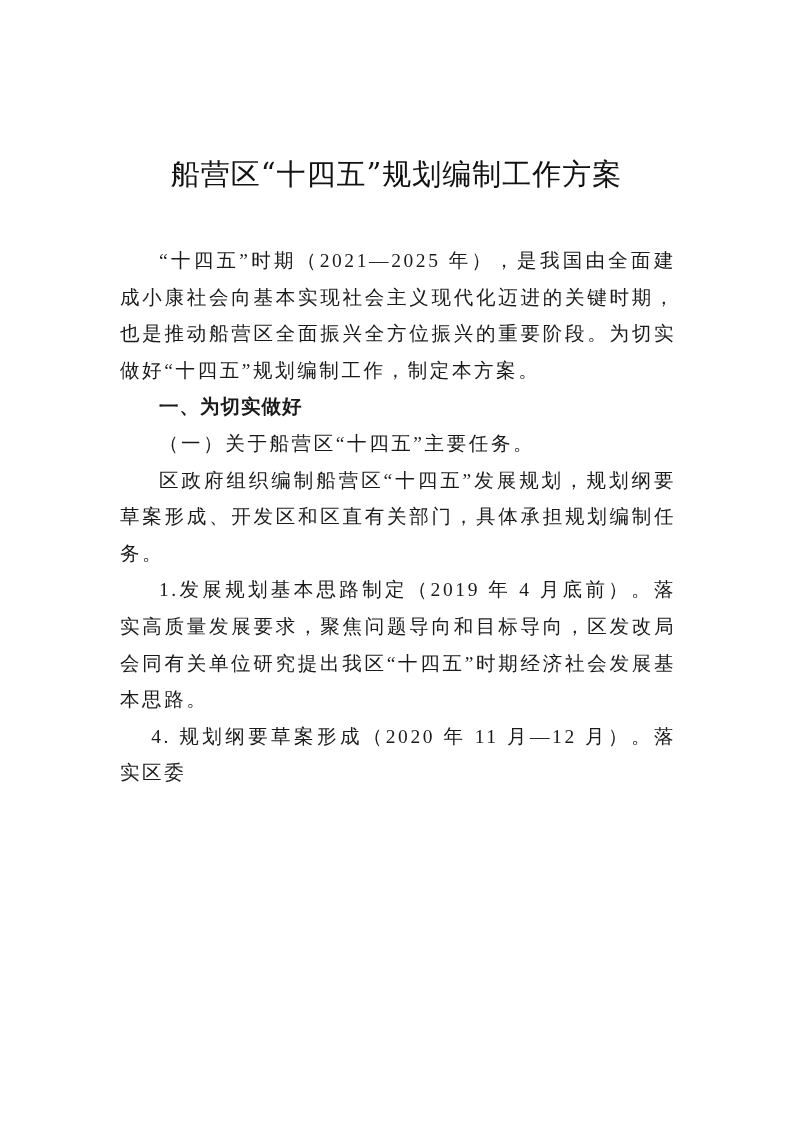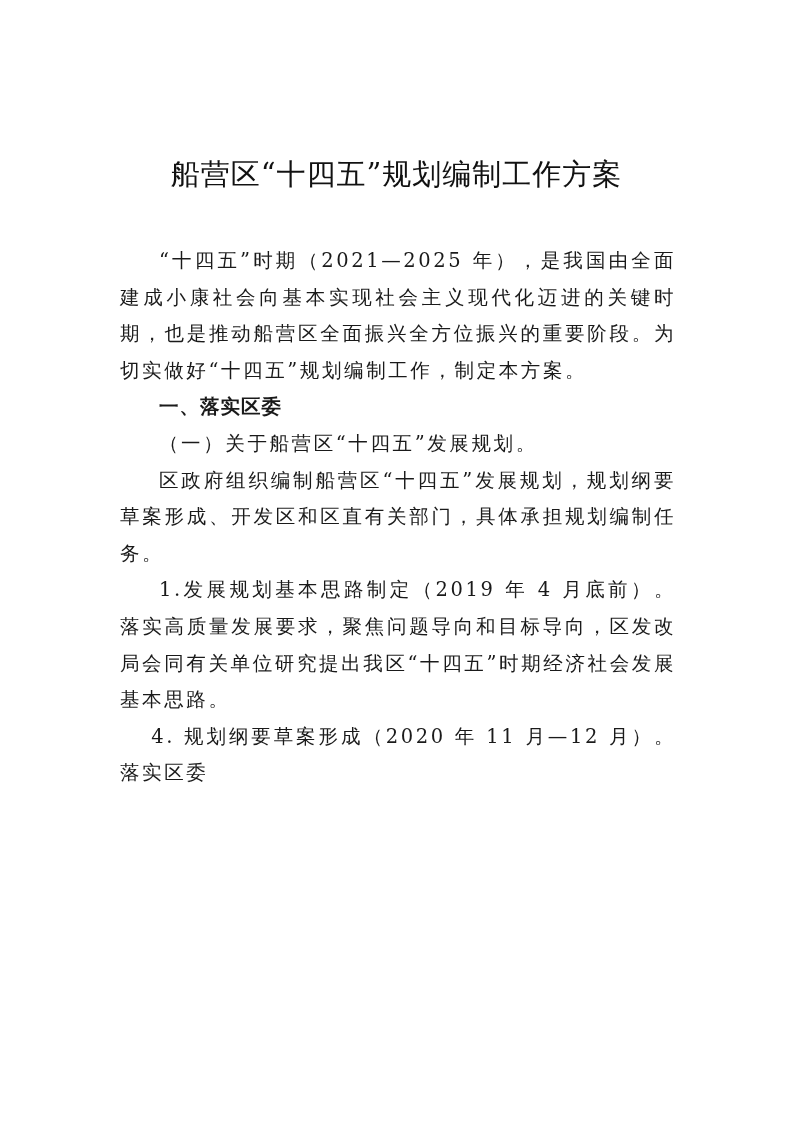--- a/index.html
+++ b/index.html
@@ -8,31 +8,31 @@
   .title {
     position: absolute; left: 0; top: 138px; width: 793px; text-align: center;
     font-family: "DejaVu Serif", "Liberation Serif", serif; font-size: 29px; letter-spacing: 1px;
     color: #111; line-height: 44px;
   }
   .body {
     position: absolute; left: 120px; top: 229px; width: 556px;
     font-family: "DejaVu Serif", "Liberation Serif", serif; font-size: 19.5px;
     line-height: 36.6px; color: #1a1a1a; letter-spacing: 2.6px;
   }
-  .body p { margin: 0; text-align: justify; text-align-last: left; text-indent: 2em; }
+  .body p { margin: 0; text-align: justify; text-align-last: left; text-indent: 2em; font-family: Liberation Serif, serif; }
   .h1 { font-family: "DejaVu Sans", "Liberation Sans", sans-serif; font-weight: bold; letter-spacing: 1px; }
   .h2 { font-weight: normal; }
   .item4 { text-indent: 1.6em !important; }
 </style>
 </head>
 <body>
 
 <div class="page">
   <div class="title">船营区“十四五”规划编制工作方案</div>
   <div class="body">
     <p>“十四五”时期（2021—2025 年），是我国由全面建成小康社会向基本实现社会主义现代化迈进的关键时期，也是推动船营区全面振兴全方位振兴的重要阶段。为切实做好“十四五”规划编制工作，制定本方案。</p>
-    <p class="h1">一、落实区委</p>
-    <p class="h2">（一）关于船营区“十四五”发展规划。</p>
+    <p class="h1">一、为切实做好</p>
+    <p class="h2">（一）关于船营区“十四五”主要任务。</p>
     <p>区政府组织编制船营区“十四五”发展规划，规划纲要草案形成、开发区和区直有关部门，具体承担规划编制任务。</p>
     <p>1.发展规划基本思路制定（2019 年 4 月底前）。落实高质量发展要求，聚焦问题导向和目标导向，区发改局会同有关单位研究提出我区“十四五”时期经济社会发展基本思路。</p>
     <p class="item4">4. 规划纲要草案形成（2020 年 11 月—12 月）。落实区委</p>
   </div>
 </div>
 
 </body></html>

